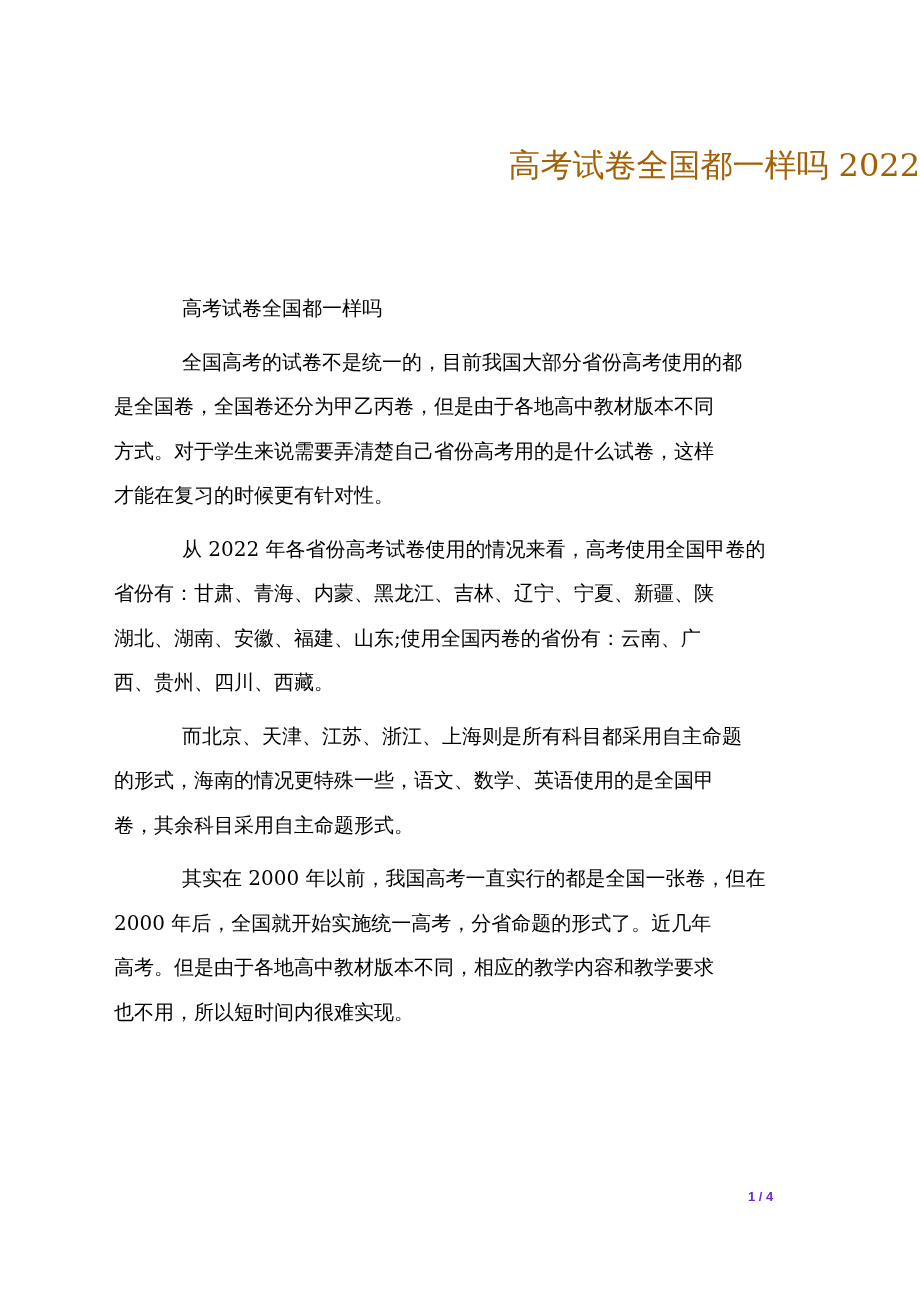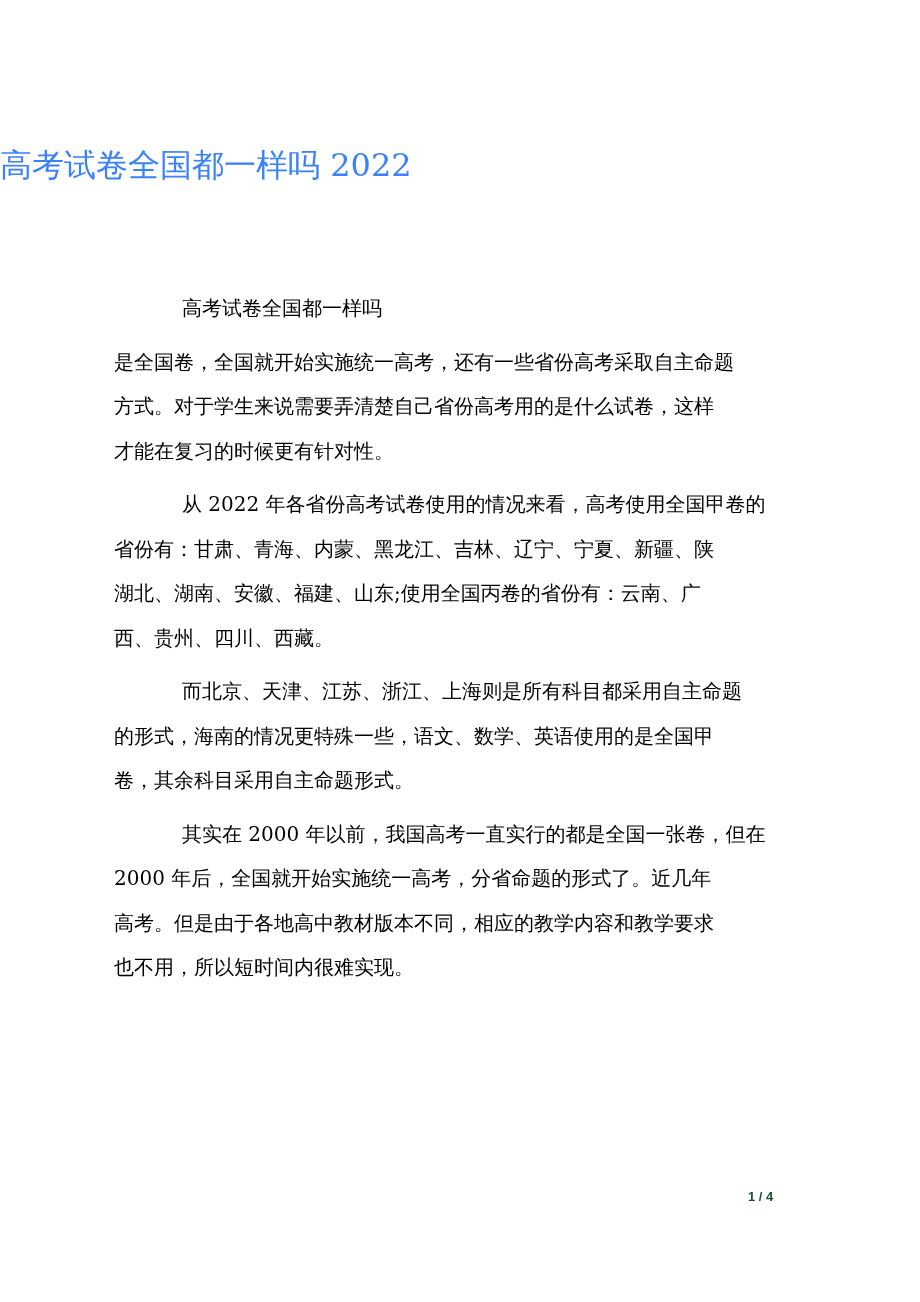--- a/index.html
+++ b/index.html
@@ -20,24 +20,24 @@
       left: 0; top: 0;
       width: 920px;
       height: 1302px;
       background: #ffffff;
     }
     .doc-title {
       position: absolute;
       left: 0;
       width: 920px;
       top: 140px;
-      text-align: left;
+      text-align: right;
       font-size: 32px;
       line-height: 50px;
-      color: #3b82f6;
+      color: #a16207;
       letter-spacing: 0px;
       margin: 0;
       font-weight: normal;
     }
     .body-text {
       position: absolute;
       left: 139px;
       top: 277px;
       width: 642px;
     }
@@ -52,36 +52,37 @@
       display: block;
       white-space: nowrap;
     }
     .page-number {
       position: absolute;
       left: 748px;
       top: 1189px;
       font-family: "Liberation Sans", "DejaVu Sans", sans-serif;
       font-size: 13px;
       font-weight: bold;
-      color: #14532d;
+      color: #6d28d9;
     }
   </style>
 </head>
 <body>
 
 <div class="page">
   <h1 class="doc-title">高考试卷全国都一样吗 2022</h1>
 
   <div class="body-text">
     <p class="para">
       <span class="line">高考试卷全国都一样吗</span>
     </p>
 
     <p class="para">
-      <span class="line" style="text-indent:-34px">是全国卷，全国就开始实施统一高考，还有一些省份高考采取自主命题</span>
+      <span class="line">全国高考的试卷不是统一的，目前我国大部分省份高考使用的都</span>
+      <span class="line" style="text-indent:-34px">是全国卷，全国卷还分为甲乙丙卷，但是由于各地高中教材版本不同</span>
       <span class="line" style="text-indent:-34px">方式。对于学生来说需要弄清楚自己省份高考用的是什么试卷，这样</span>
       <span class="line" style="text-indent:-34px">才能在复习的时候更有针对性。</span>
     </p>
 
     <p class="para">
       <span class="line">从 2022 年各省份高考试卷使用的情况来看，高考使用全国甲卷的</span>
       <span class="line" style="text-indent:-34px">省份有：甘肃、青海、内蒙、黑龙江、吉林、辽宁、宁夏、新疆、陕</span>
       <span class="line" style="text-indent:-34px">湖北、湖南、安徽、福建、山东;使用全国丙卷的省份有：云南、广</span>
       <span class="line" style="text-indent:-34px">西、贵州、四川、西藏。</span>
     </p>

